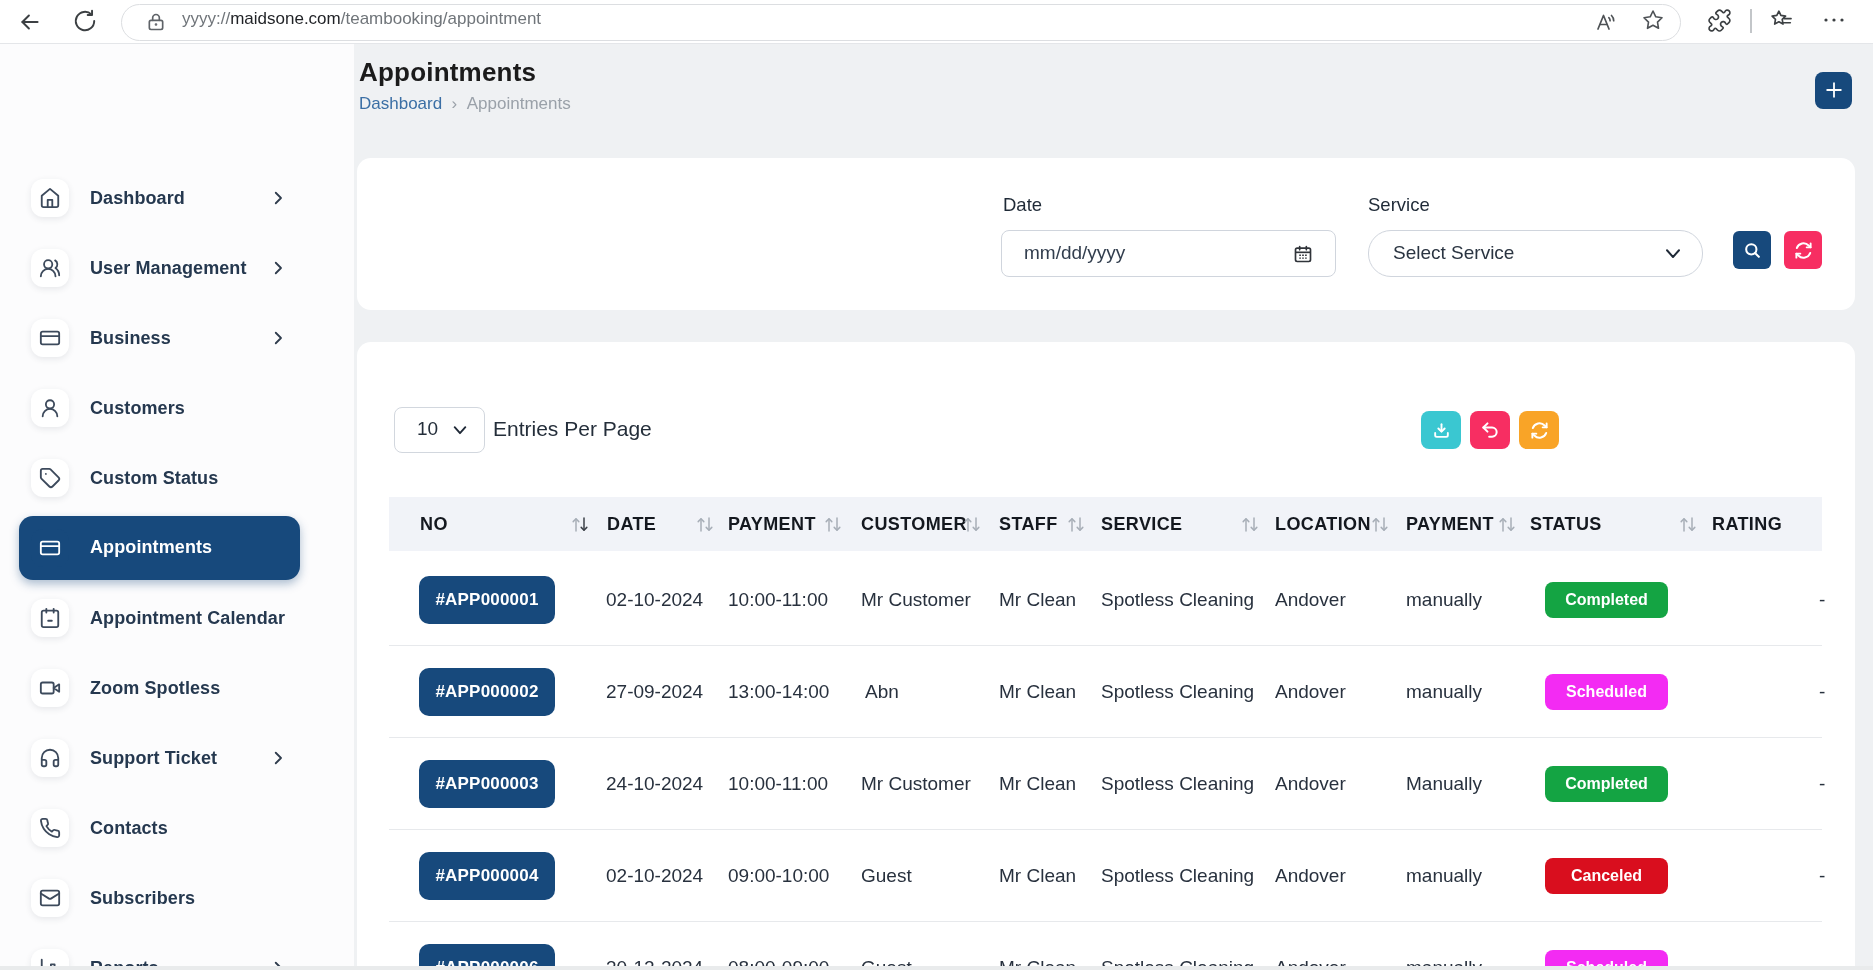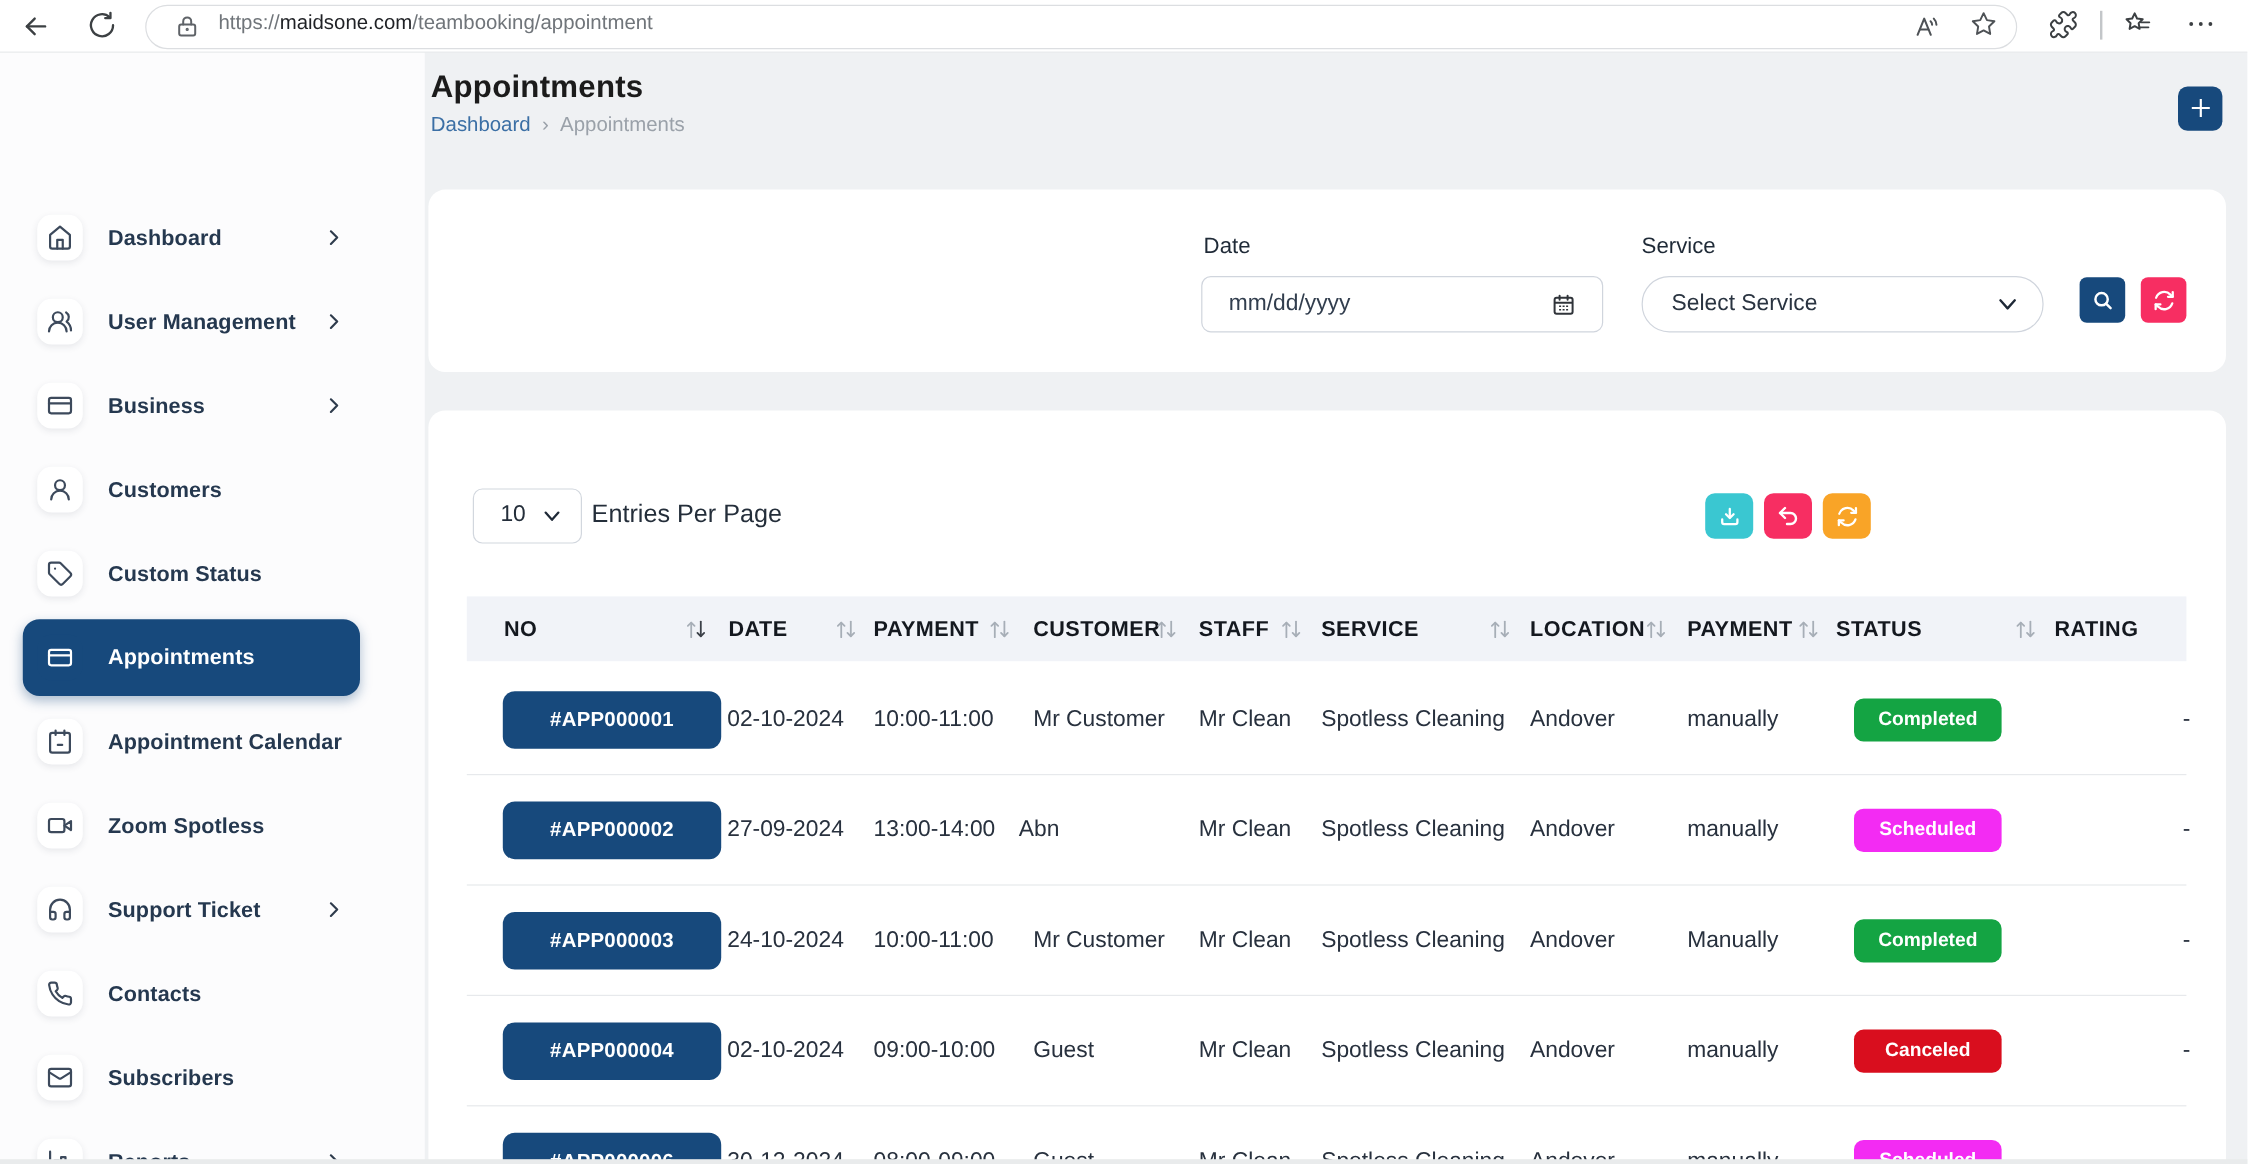--- a/index.html
+++ b/index.html
@@ -43,21 +43,21 @@
   #entlabel { position:absolute; left:136px; top:75px; font-size:21px; color:#242e3a; }
   .tbtn { position:absolute; top:69px; width:40px; height:38px; border-radius:8px; display:flex; align-items:center; justify-content:center; color:#fff; }
   #searchbox { position:absolute; left:1225px; top:63px; width:239px; height:48px; border:1px solid #cfd4dc; border-radius:8px; background:#fff; }
   #searchbox span { position:absolute; left:18px; top:12px; font-size:19px; color:#98a2ae; }
 
   
   #thead { position:absolute; left:32px; top:155px; width:1433px; height:54px; background:#f1f3f8; }
   .th { position:absolute; top:17px; font-size:18px; font-weight:700; color:#14181f; letter-spacing:.4px; white-space:nowrap; }
   .sep { position:absolute; left:32px; width:1433px; height:1px; background:#e7e9ec; }
   .cell { position:absolute; font-size:19px; color:#28313e; white-space:nowrap; }
-  .appbadge { position:absolute; left:62px; width:182px; height:48px; background:#17497c; border-radius:10px; color:#fff; font-size:17px; font-weight:700; display:flex; align-items:center; justify-content:center; letter-spacing:.2px; }
+  .appbadge { position:absolute; left:62px; width:136px; height:48px; background:#17497c; border-radius:10px; color:#fff; font-size:17px; font-weight:700; display:flex; align-items:center; justify-content:center; letter-spacing:.2px; }
   .status { position:absolute; left:1188px; width:123px; height:36px; border-radius:8px; color:#fff; font-size:16px; font-weight:700; display:flex; align-items:center; justify-content:center; }
   .st-green { background:#14a443; }
   .st-magenta { background:#f32bf3; }
   .st-red { background:#d90e1e; }
 
   #bottomstrip { position:absolute; left:0; top:966px; width:1873px; height:4px; background:#e9ebec; }
 </style>
 </head>
 <body>
 <div id="app">
@@ -70,21 +70,21 @@
     <svg class="chromeicon" style="left:72px;top:8px" width="26" height="26" viewBox="0 0 24 24" fill="none" stroke="#3c4043" stroke-width="1.8" stroke-linecap="round">
         <path d="M20.5 12a8.5 8.5 0 1 1-2.6-6.1"></path>
         <path d="M18.5 2.5v4h-4" stroke-linejoin="round"></path>
       </svg>
     <div id="urlbar"></div>
     <svg class="chromeicon" style="left:146px;top:12px" width="20" height="20" viewBox="0 0 24 24" fill="none" stroke="#5f6368" stroke-width="2" stroke-linecap="round">
         <rect x="4" y="10" width="16" height="11" rx="2"></rect>
         <path d="M8 10V7a4 4 0 0 1 8 0v3"></path>
         <circle cx="12" cy="15" r="0.6" fill="#5f6368"></circle>
       </svg>
-    <div class="urltext" style="left:182px;"><span style="color:#70757a">https://</span><span style="color:#1f2125">maidsone.com</span><span style="color:#70757a">/teambooking/appointment</span></div>
+    <div class="urltext" style="left:182px;"><span style="color:#70757a">yyyy://</span><span style="color:#1f2125">maidsone.com</span><span style="color:#70757a">/teambooking/appointment</span></div>
     <svg class="chromeicon" style="left:1593px;top:9px" width="26" height="26" viewBox="0 0 26 26" fill="none" stroke="#4e5256" stroke-width="1.7" stroke-linecap="round">
         <path d="M5 20 L10.5 6.5 L16 20" stroke-linejoin="round"></path>
         <path d="M7 15.5h7"></path>
         <path d="M18.5 6.5a7.5 7.5 0 0 1 2.2 5.2"></path>
         <path d="M15.8 8.7a4 4 0 0 1 1.3 3"></path>
       </svg>
     <svg class="chromeicon" style="left:1641px;top:8px" width="24" height="24" viewBox="0 0 24 24" fill="none" stroke="#4e5256" stroke-width="1.6" stroke-linejoin="round">
         <path d="m12 3 2.8 5.8 6.2.9-4.5 4.4 1 6.2-5.5-3-5.5 3 1-6.2L3 9.7l6.2-.9z"></path>
       </svg>
     <svg class="chromeicon" style="left:1707px;top:8px" width="25" height="25" viewBox="0 0 24 24" fill="none" stroke="#3c4043" stroke-width="1.6" stroke-linejoin="round">
@@ -417,21 +417,21 @@
           <div class="cell" style="left:642px;top:247px">Mr Clean</div>
           <div class="cell" style="left:744px;top:247px">Spotless Cleaning</div>
           <div class="cell" style="left:918px;top:247px">Andover</div>
           <div class="cell" style="left:1049px;top:247px">manually</div>
           <div class="status st-green" style="top:240px">Completed</div>
           <div class="cell" style="left:1462px;top:247px">-</div>
           <div class="sep" style="top:303px"></div>
           <div class="appbadge" style="top:326px">#APP000002</div>
           <div class="cell" style="left:249px;top:339px">27-09-2024</div>
           <div class="cell" style="left:371px;top:339px">13:00-14:00</div>
-          <div class="cell" style="left:492px;top:339px">Abn</div>
+          <div class="cell" style="left:508px;top:339px">Abn</div>
           <div class="cell" style="left:642px;top:339px">Mr Clean</div>
           <div class="cell" style="left:744px;top:339px">Spotless Cleaning</div>
           <div class="cell" style="left:918px;top:339px">Andover</div>
           <div class="cell" style="left:1049px;top:339px">manually</div>
           <div class="status st-magenta" style="top:332px">Scheduled</div>
           <div class="cell" style="left:1462px;top:339px">-</div>
           <div class="sep" style="top:395px"></div>
           <div class="appbadge" style="top:418px">#APP000003</div>
           <div class="cell" style="left:249px;top:431px">24-10-2024</div>
           <div class="cell" style="left:371px;top:431px">10:00-11:00</div>

